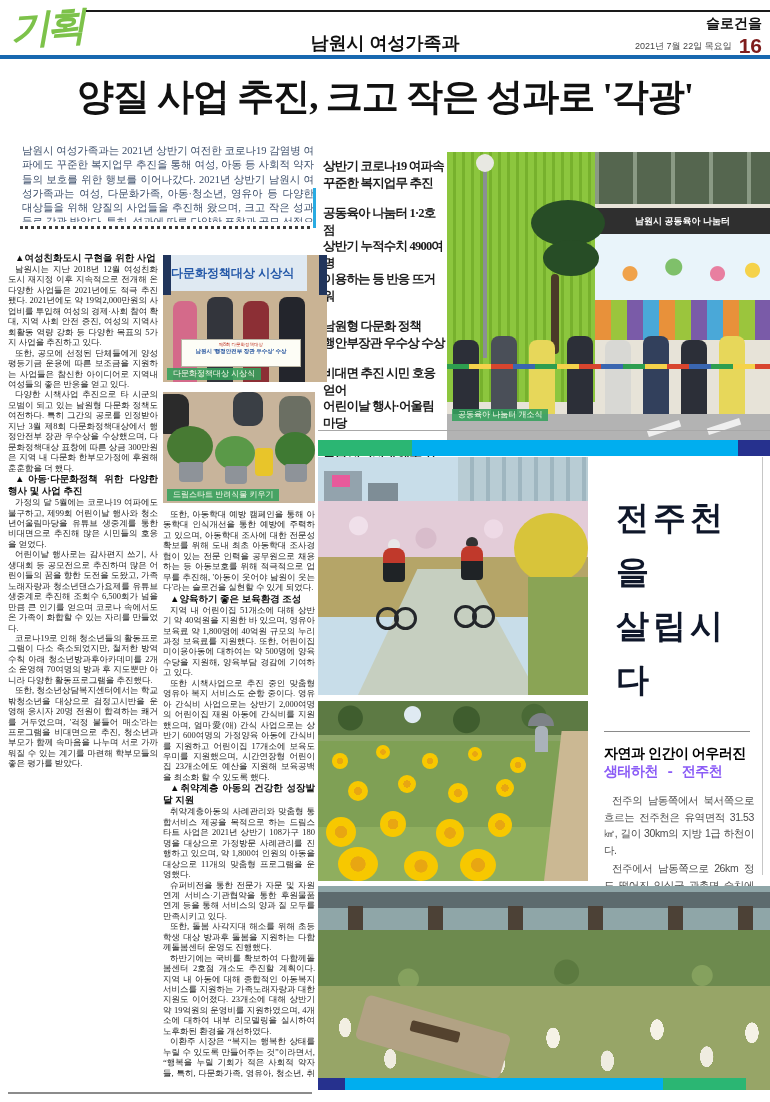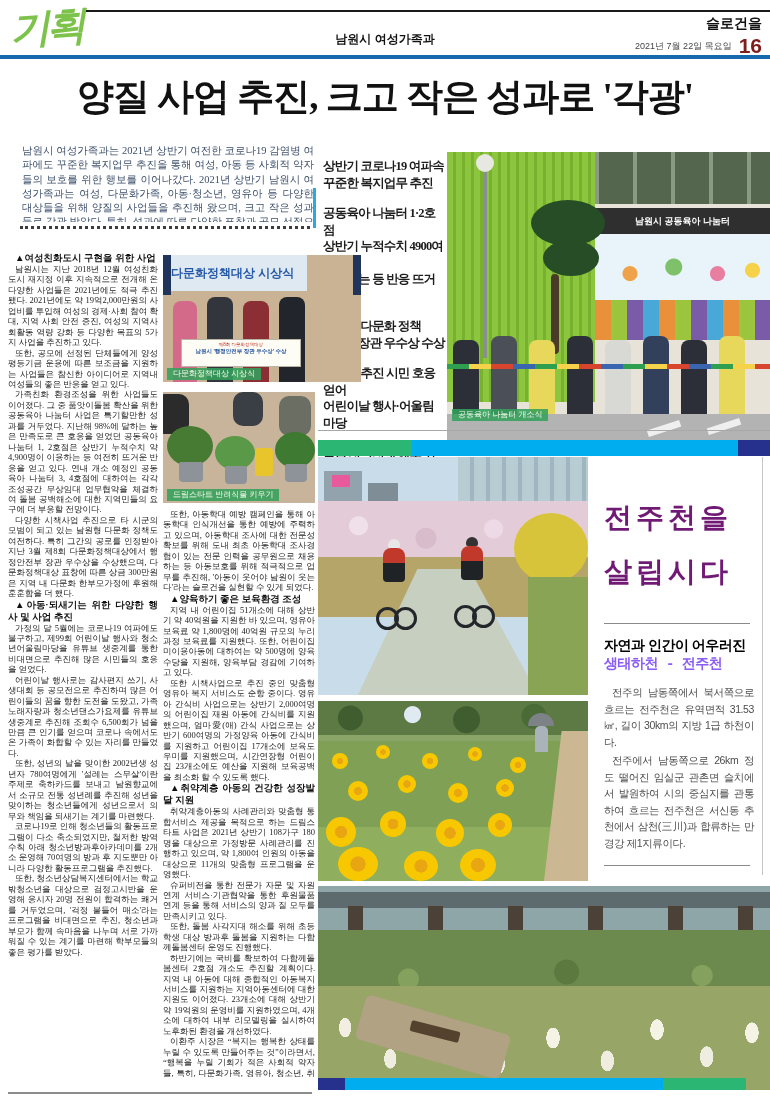--- a/index.html
+++ b/index.html
@@ -5,21 +5,21 @@
   html,body{margin:0;padding:0;background:#ffffff;}
   #page{position:relative;width:770px;height:1102px;background:#fff;overflow:hidden;
         font-family:"Liberation Sans",sans-serif;color:#1a1a1a;}
   .abs{position:absolute;}
 
   
   .logo{left:10px;top:0px;font-family:"DejaVu Serif",serif;font-weight:bold;font-style:italic;
         font-size:40px;color:#7dc24a;transform:rotate(-4deg);letter-spacing:-4px;}
   .top-rule{left:86px;top:10px;width:684px;height:2px;background:#1a1a1a;}
   .masthead{right:8px;top:15px;font-size:14px;font-weight:bold;color:#111;}
-  .center-title{left:0;top:31px;width:770px;text-align:center;font-size:12px;font-weight:bold;color:#111;}
+  .center-title{left:0;top:31px;width:770px;text-align:center;font-size:18px;font-weight:bold;color:#111;}
   .date-row{right:8px;top:36px;display:flex;align-items:flex-end;gap:7px;}
   .date-txt{font-size:9px;color:#444;padding-bottom:3px;}
   .page-num{font-size:21px;font-weight:bold;color:#7f1d1d;line-height:20px;}
   .blue-rule{left:0;top:55px;width:770px;height:4px;background:#1868b0;}
 
   
   .headline{left:0;top:72px;width:770px;text-align:center;
             font-family:"Liberation Serif","DejaVu Serif",serif;font-weight:bold;
             font-size:37px;letter-spacing:-1px;color:#111;}
 
@@ -42,21 +42,21 @@
   
   .subheads{left:323px;top:158px;width:122px;}
   .subhead{font-family:"Liberation Serif",serif;font-weight:bold;font-size:12.5px;
            line-height:16.5px;color:#1d1d1d;margin-bottom:14px;letter-spacing:-0.8px;}
 
   
   .cap{position:absolute;background:rgba(52,160,92,0.88);color:#f3f8e8;font-size:8px;
        line-height:12px;padding:0 6px;white-space:nowrap;}
 
   
-  .ph-award{left:163px;top:255px;width:164px;height:127px;background:#c9b394;overflow:hidden;padding-left:34px;}
+  .ph-award{left:163px;top:255px;width:164px;height:127px;background:#c9b394;overflow:hidden;}
   .award-screen{position:absolute;left:8px;top:0;width:136px;height:36px;background:#dfe9f2;
                 color:#2458a8;font-weight:bold;font-size:12px;line-height:36px;white-space:nowrap;overflow:hidden;}
   .award-side{position:absolute;top:0;width:8px;height:40px;background:#21355c;}
   .person{position:absolute;border-radius:8px 8px 0 0;}
   .award-banner{position:absolute;left:18px;top:84px;width:118px;height:26px;background:#fdfdf6;
                 border:1px solid #b9b4a4;text-align:center;overflow:hidden;}
   .award-banner .t1{font-size:4.5px;line-height:6px;color:#c03a2b;margin-top:2px;}
   .award-banner .t2{font-size:5.5px;line-height:7px;color:#1f4f9c;font-weight:bold;}
 
   
@@ -101,21 +101,21 @@
   .cyc-grass{position:absolute;left:0;top:100px;width:270px;height:60px;background:#b5a568;}
   .cyc-path{position:absolute;left:40px;top:112px;width:180px;height:126px;background:#c6cfc0;
      clip-path:polygon(33% 0,62% 0,100% 100%,0 100%);}
   .cyc-green{position:absolute;right:0;top:120px;width:60px;height:118px;background:#8aa455;}
   .wheel{position:absolute;width:17px;height:17px;border-radius:50%;border:3px solid #23262a;background:transparent;}
   .rider-body{position:absolute;width:22px;height:34px;border-radius:8px 8px 4px 4px;
      background:linear-gradient(#c0392b 0 45%,#1f2326 45% 100%);}
   .helmet{position:absolute;width:12px;height:9px;border-radius:6px 6px 2px 2px;background:#e8e8e8;}
 
   .title-box{left:590px;top:457px;width:172px;height:418px;background:#fff;border-right:1px solid #c6c6c6;}
-  .jc-title{margin:34px 0 0 14px;font-size:28px;line-height:54px;font-weight:bold;color:#701a75;letter-spacing:4px;}
+  .jc-title{margin:34px 0 0 26px;font-size:33px;line-height:54px;font-weight:bold;color:#0f172a;letter-spacing:4px;}
   .jc-hr{margin:24px 0 0 14px;width:146px;height:1px;background:#8a8a8a;}
   .jc-sub{margin:12px 0 0 14px;font-size:14px;line-height:19px;font-weight:bold;letter-spacing:-0.5px;}
   .jc-sub .l1{color:#000000;}
   .jc-sub .l2{color:#8b5cf6;font-family:Liberation Mono, monospace;}
   .jc-body{margin:10px 0 0 14px;width:150px;font-size:10.5px;line-height:16.5px;color:#4c4c4c;
            text-align:justify;letter-spacing:-0.4px;}
   .jc-body p{margin:0 0 2px 0;text-indent:8px;}
 
   .ph-flowers{left:318px;top:701px;width:270px;height:180px;overflow:hidden;
      background:linear-gradient(#8ba468 0 22%,#7fa055 22% 70%,#8fae5e 70% 100%);}
@@ -224,26 +224,24 @@
     <div class="rib-road"></div>
     <div class="rib-stripe" style="left:200px;bottom:8px;"></div>
     <div class="rib-stripe" style="left:260px;bottom:10px;"></div>
     <div class="cap" style="left:5px;top:257px;">공동육아 나눔터 개소식</div>
   </div>
 
   <div class="abs bodycol left-col">
     <p class="colhead first">▲여성친화도시 구현을 위한 사업</p>
     <p>남원시는 지난 2018년 12월 여성친화도시 재지정 이후 지속적으로 전개해 온 다양한 사업들은 2021년에도 적극 추진됐다. 2021년에도 약 19억2,000만원의 사업비를 투입해 여성의 경제·사회 참여 확대, 지역 사회 안전 증진, 여성의 지역사회활동 역량 강화 등 다양한 목표의 5가지 사업을 추진하고 있다.</p>
     <p>또한, 공모에 선정된 단체들에게 양성평등기금 운용에 따른 보조금을 지원하는 사업들은 참신한 아이디어로 지역내 여성들의 좋은 반응을 얻고 있다.</p>
-    <p>가족친화 환경조성을 위한 사업들도 이어졌다. 그 중 품앗이돌봄 확산을 위한 공동육아 나눔터 사업은 특기할만한 성과를 거두었다. 지난해 98%에 달하는 높은 만족도로 큰 호응을 얻었던 공동육아 나눔터 1, 2호점은 상반기 누적수치 약 4,900명이 이용하는 등 여전히 뜨거운 반응을 얻고 있다. 연내 개소 예정인 공동육아 나눔터 3, 4호점에 대하여는 각각 조성공간 무상임대 업무협약을 체결하여 돌봄 공백해소에 대한 지역민들의 요구에 더 부응할 전망이다.</p>
     <p>다양한 시책사업 추진으로 타 시군의 모범이 되고 있는 남원형 다문화 정책도 여전하다. 특히 그간의 공로를 인정받아 지난 3월 제8회 다문화정책대상에서 행정안전부 장관 우수상을 수상했으며, 다문화정책대상 표창에 따른 상금 300만원은 지역 내 다문화 한부모가정에 후원해 훈훈함을 더 했다.</p>
-    <p class="colhead">▲아동·되새기는 위한 다양한 행사 및 사업 추진</p>
+    <p class="colhead">▲아동·다문화정책 위한 다양한 행사 및 사업 추진</p>
     <p>가정의 달 5월에는 코로나19 여파에도 불구하고, 제99회 어린이날 행사와 청소년어울림마당을 유튜브 생중계를 통한 비대면으로 추진해 많은 시민들의 호응을 얻었다.</p>
     <p>어린이날 행사로는 감사편지 쓰기, 사생대회 등 공모전으로 추진하며 많은 어린이들의 꿈을 향한 도전을 도왔고, 가족노래자랑과 청소년댄스가요제를 유튜브 생중계로 추진해 조회수 6,500회가 넘을 만큼 큰 인기를 얻으며 코로나 속에서도 온 가족이 화합할 수 있는 자리를 만들었다.</p>
-    <p>또한, 성년의 날을 맞이한 2002년생 성년자 780여명에게 '설레는 스무살'이란 주제로 축하카드를 보내고 남원향교에서 소규모 전통 성년례를 추진해 성년을 맞이하는 청소년들에게 성년으로서 의무와 책임을 되새기는 계기를 마련했다.</p>
     <p>코로나19로 인해 청소년들의 활동프로그램이 다소 축소되었지만, 철저한 방역수칙 아래 청소년방과후아카데미를 2개소 운영해 70여명의 방과 후 지도뿐만 아니라 다양한 활동프로그램을 추진했다.</p>
     <p>또한, 청소년상담복지센터에서는 학교밖청소년을 대상으로 검정고시반을 운영해 응시자 20명 전원이 합격하는 쾌거를 거두었으며, '걱정 붙들어 매소'라는 프로그램을 비대면으로 추진, 청소년과 부모가 함께 속마음을 나누며 서로 가까워질 수 있는 계기를 마련해 학부모들의 좋은 평가를 받았다.</p>
 
   </div>
 
   <div class="abs ph-award">
     <div class="award-screen">다문화정책대상 시상식</div>
     <div class="award-side" style="left:0;"></div>
     <div class="award-side" style="right:0;"></div>
     <div class="person" style="left:10px;top:46px;width:24px;height:81px;background:#d46a8a;"></div>
@@ -273,21 +271,21 @@
 
   <div class="abs bodycol mid-col-text">
     <p>또한, 아동학대 예방 캠페인을 통해 아동학대 인식개선을 통한 예방에 주력하고 있으며, 아동학대 조사에 대한 전문성 확보를 위해 도내 최초 아동학대 조사경험이 있는 전문 인력을 공무원으로 채용하는 등 아동보호를 위해 적극적으로 업무를 추진해, '아동이 웃어야 남원이 웃는다'라는 슬로건을 실현할 수 있게 되었다.</p>
     <p class="colhead">▲양육하기 좋은 보육환경 조성</p>
     <p>지역 내 어린이집 51개소에 대해 상반기 약 40억원을 지원한 바 있으며, 영유아 보육료 약 1,800명에 40억원 규모의 누리과정 보육료를 지원했다. 또한, 어린이집 미이용아동에 대하여는 약 500명에 양육수당을 지원해, 양육부담 경감에 기여하고 있다.</p>
     <p>또한 시책사업으로 추진 중인 맞춤형 영유아 복지 서비스도 순항 중이다. 영유아 간식비 사업으로는 상반기 2,000여명의 어린이집 재원 아동에 간식비를 지원했으며, 엄마愛(애) 간식 사업으로는 상반기 600여명의 가정양육 아동에 간식비를 지원하고 어린이집 17개소에 보육도우미를 지원했으며, 시간연장형 어린이집 23개소에도 예산을 지원해 보육공백을 최소화 할 수 있도록 했다.</p>
     <p class="colhead">▲취약계층 아동의 건강한 성장발달 지원</p>
     <p>취약계층아동의 사례관리와 맞춤형 통합서비스 제공을 목적으로 하는 드림스타트 사업은 2021년 상반기 108가구 180명을 대상으로 가정방문 사례관리를 진행하고 있으며, 약 1,800여 인원의 아동을 대상으로 11개의 맞춤형 프로그램을 운영했다.</p>
     <p>슈퍼비전을 통한 전문가 자문 및 자원연계 서비스·기관협약을 통한 후원물품 연계 등을 통해 서비스의 양과 질 모두를 만족시키고 있다.</p>
     <p>또한, 돌봄 사각지대 해소를 위해 초등학생 대상 방과후 돌봄을 지원하는 다함께돌봄센터 운영도 진행했다.</p>
-    <p>하반기에는 국비를 확보하여 다함께돌봄센터 2호점 개소도 추진할 계획이다. 지역 내 아동에 대해 종합적인 아동복지서비스를 지원하는 지역아동센터에 대한 지원도 이어졌다. 23개소에 대해 상반기 약 19억원의 운영비를 지원하였으며, 4개소에 대하여 내부 리모델링을 실시하여 노후화된 환경을 개선하였다.</p>
+    <p>하반기에는 국비를 확보하여 다함께돌봄센터 2호점 개소도 추진할 계획이다. 지역 내 아동에 대해 종합적인 아동복지서비스를 지원하는 가족노래자랑과 대한 지원도 이어졌다. 23개소에 대해 상반기 약 19억원의 운영비를 지원하였으며, 4개소에 대하여 내부 리모델링을 실시하여 노후화된 환경을 개선하였다.</p>
     <p>이환주 시장은 “복지는 행복한 상태를 누릴 수 있도록 만들어주는 것”이라면서, “행복을 누릴 기회가 적은 사회적 약자들, 특히, 다문화가족, 영유아, 청소년, 취약계층 아동 등에게는 더욱 꾸준하고 세심한 관심을 보이는 것이 중요하다”는 입장을 피력했다. 아울러 앞으로도 섬세함과 촘촘한 마음으로 “남원형 복지정책”을 적극 펼쳐나갈 것을 약속했다.</p>
 
   </div>
 
   <div class="abs sec-line"></div>
   <div class="abs bar-top">
     <div class="seg" style="left:0;width:94px;background:#2bb673;"></div>
     <div class="seg" style="left:94px;width:326px;background:#00aeef;"></div>
     <div class="seg" style="left:420px;width:32px;background:#26318e;"></div>
   </div>

